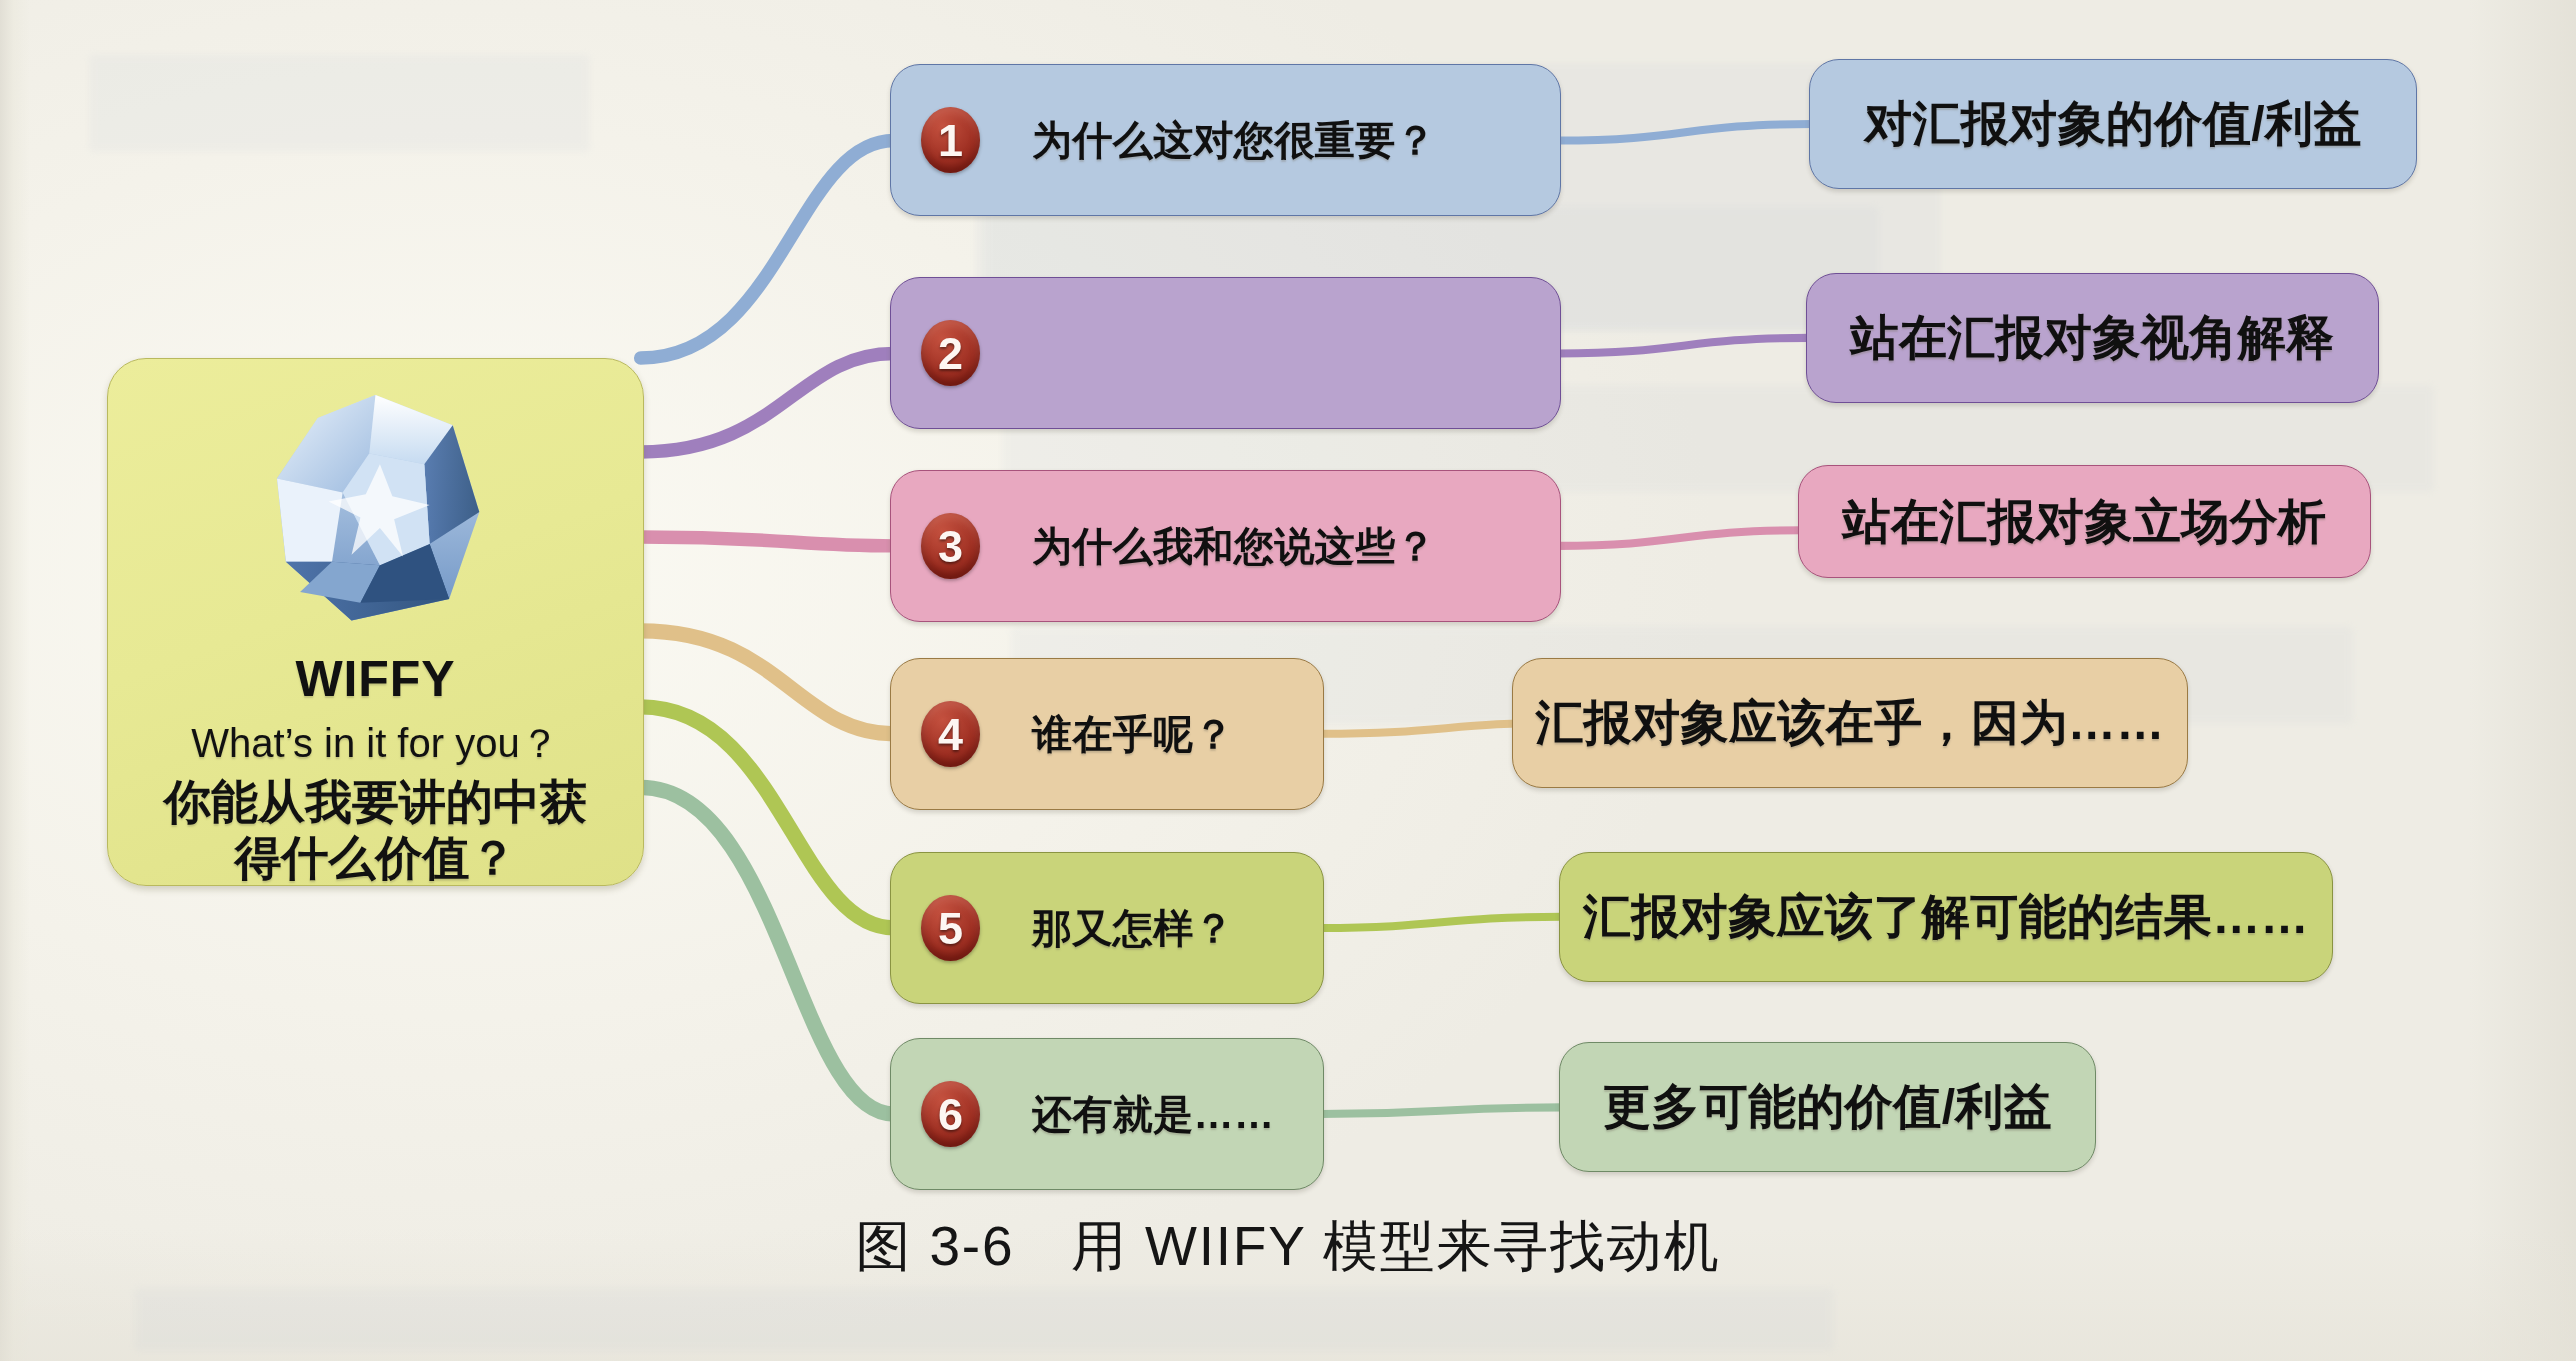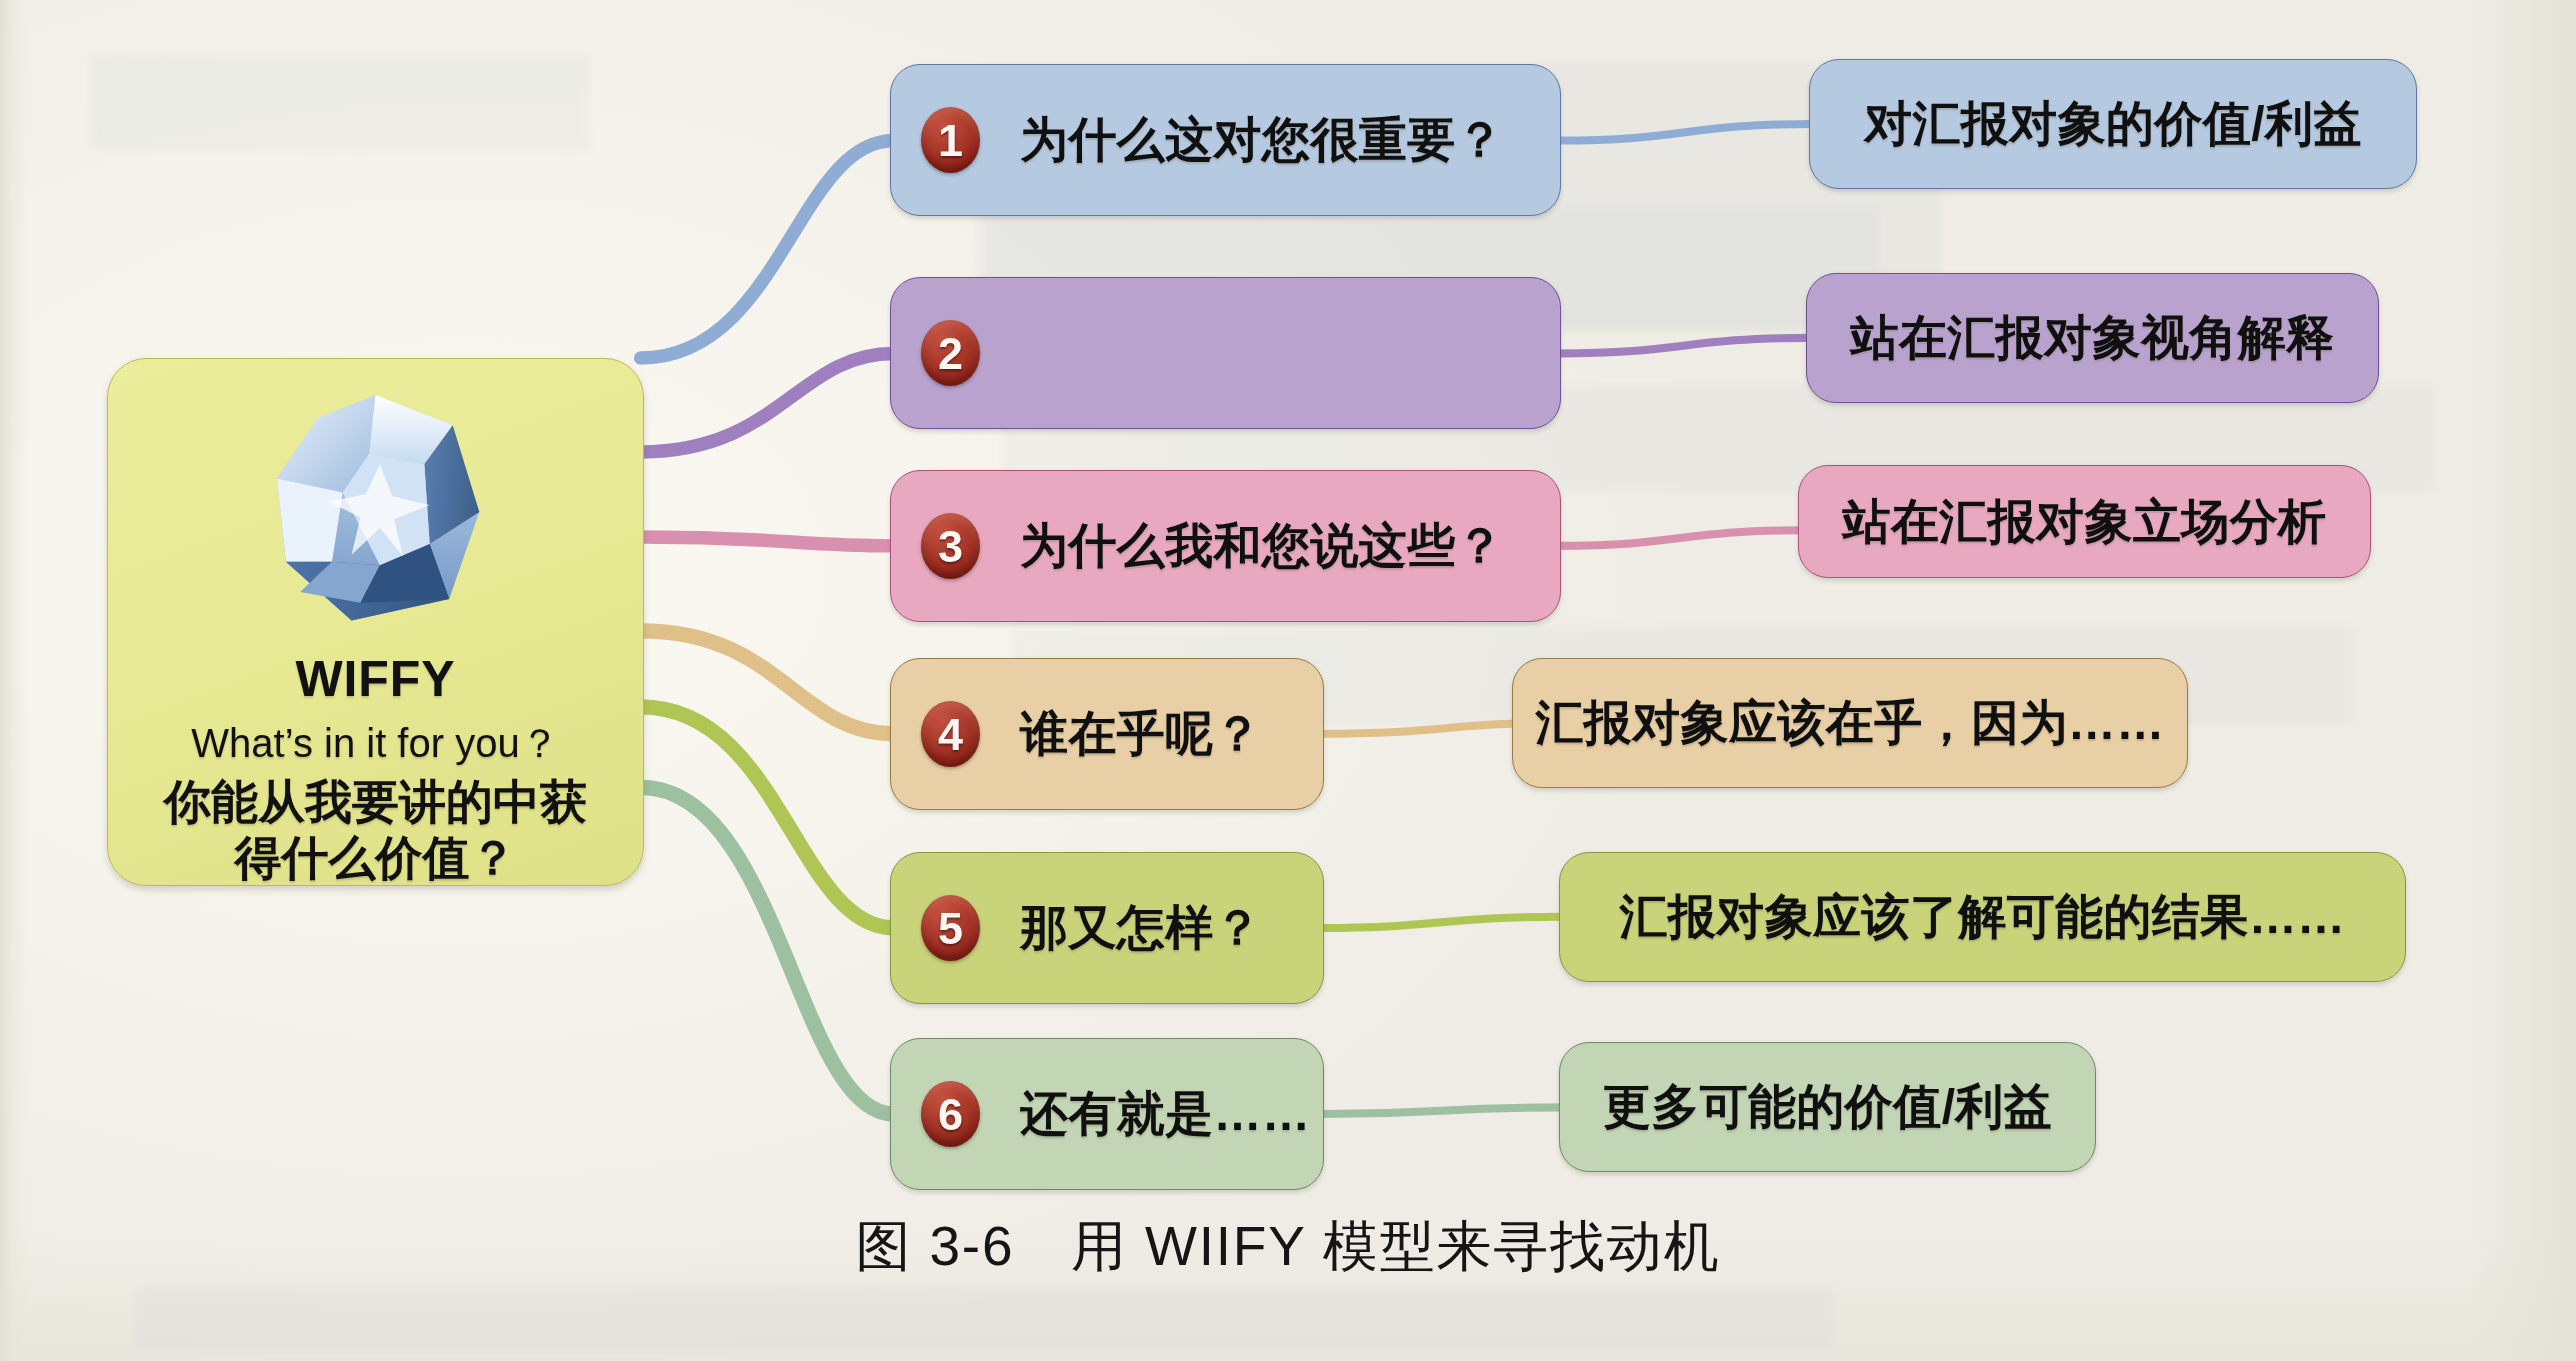--- a/index.html
+++ b/index.html
@@ -44,21 +44,21 @@
     text-shadow:0 1.8px 2.7px rgba(0,0,0,.45);
     box-shadow:inset 0 -5.4px 9px rgba(80,10,5,.55), inset 0 5.4px 8px rgba(255,170,150,.30), 0 1.8px 3.6px rgba(0,0,0,.30);
   }
   .node .label{
     flex:1 1 auto;
     color:#101010;font-weight:bold;
     letter-spacing:0.4px;
     text-shadow:0 1.8px 1.8px rgba(120,115,100,.35);
     white-space:nowrap;
   }
-  .mid .label{font-size:48px;margin-left:40px;}
+  .mid .label{font-size:40px;margin-left:52px;}
   .right{justify-content:center;}
   .right .label{font-size:48px;text-align:center;margin:0;}
 
   
   #hero{
     position:absolute;left:107px;top:358px;width:537px;height:528px;
     border-radius:39px;
     background:linear-gradient(160deg,#eced9b 0%,#e7e994 45%,#dfe188 100%);
     border:1.8px solid #b9b95e;
     box-shadow:0 3.6px 6.3px rgba(90,85,50,.22);
@@ -184,21 +184,21 @@
   </div>
   <div class="node right" id="rt2" style="left: 1806px; top: 273px; width: 573px; height: 130px; background: rgb(185, 163, 206); border: 1.8px solid rgb(111, 79, 150);">
     <div class="label">站在汇报对象视角解释</div>
   </div>
   <div class="node right" id="rt3" style="left: 1798px; top: 465px; width: 573px; height: 113px; background: rgb(232, 168, 192); border: 1.8px solid rgb(168, 83, 124);">
     <div class="label">站在汇报对象立场分析</div>
   </div>
   <div class="node right" id="rt4" style="left: 1512px; top: 658px; width: 676px; height: 130px; background: rgb(232, 207, 165); border: 1.8px solid rgb(154, 122, 68);">
     <div class="label">汇报对象应该在乎，因为……</div>
   </div>
-  <div class="node right" id="rt5" style="left: 1559px; top: 852px; width: 847px; height: 130px; background: rgb(201, 212, 122); border: 1.8px solid rgb(138, 148, 66);">
+  <div class="node right" id="rt5" style="left: 1559px; top: 852px; width: 774px; height: 130px; background: rgb(201, 212, 122); border: 1.8px solid rgb(138, 148, 66);">
     <div class="label">汇报对象应该了解可能的结果……</div>
   </div>
   <div class="node right" id="rt6" style="left: 1559px; top: 1042px; width: 537px; height: 130px; background: rgb(194, 214, 181); border: 1.8px solid rgb(111, 138, 102);">
     <div class="label">更多可能的价值/利益</div>
   </div>
 
   <div id="caption">图 3-6　用 WIIFY 模型来寻找动机</div>
 </div>
 
 

